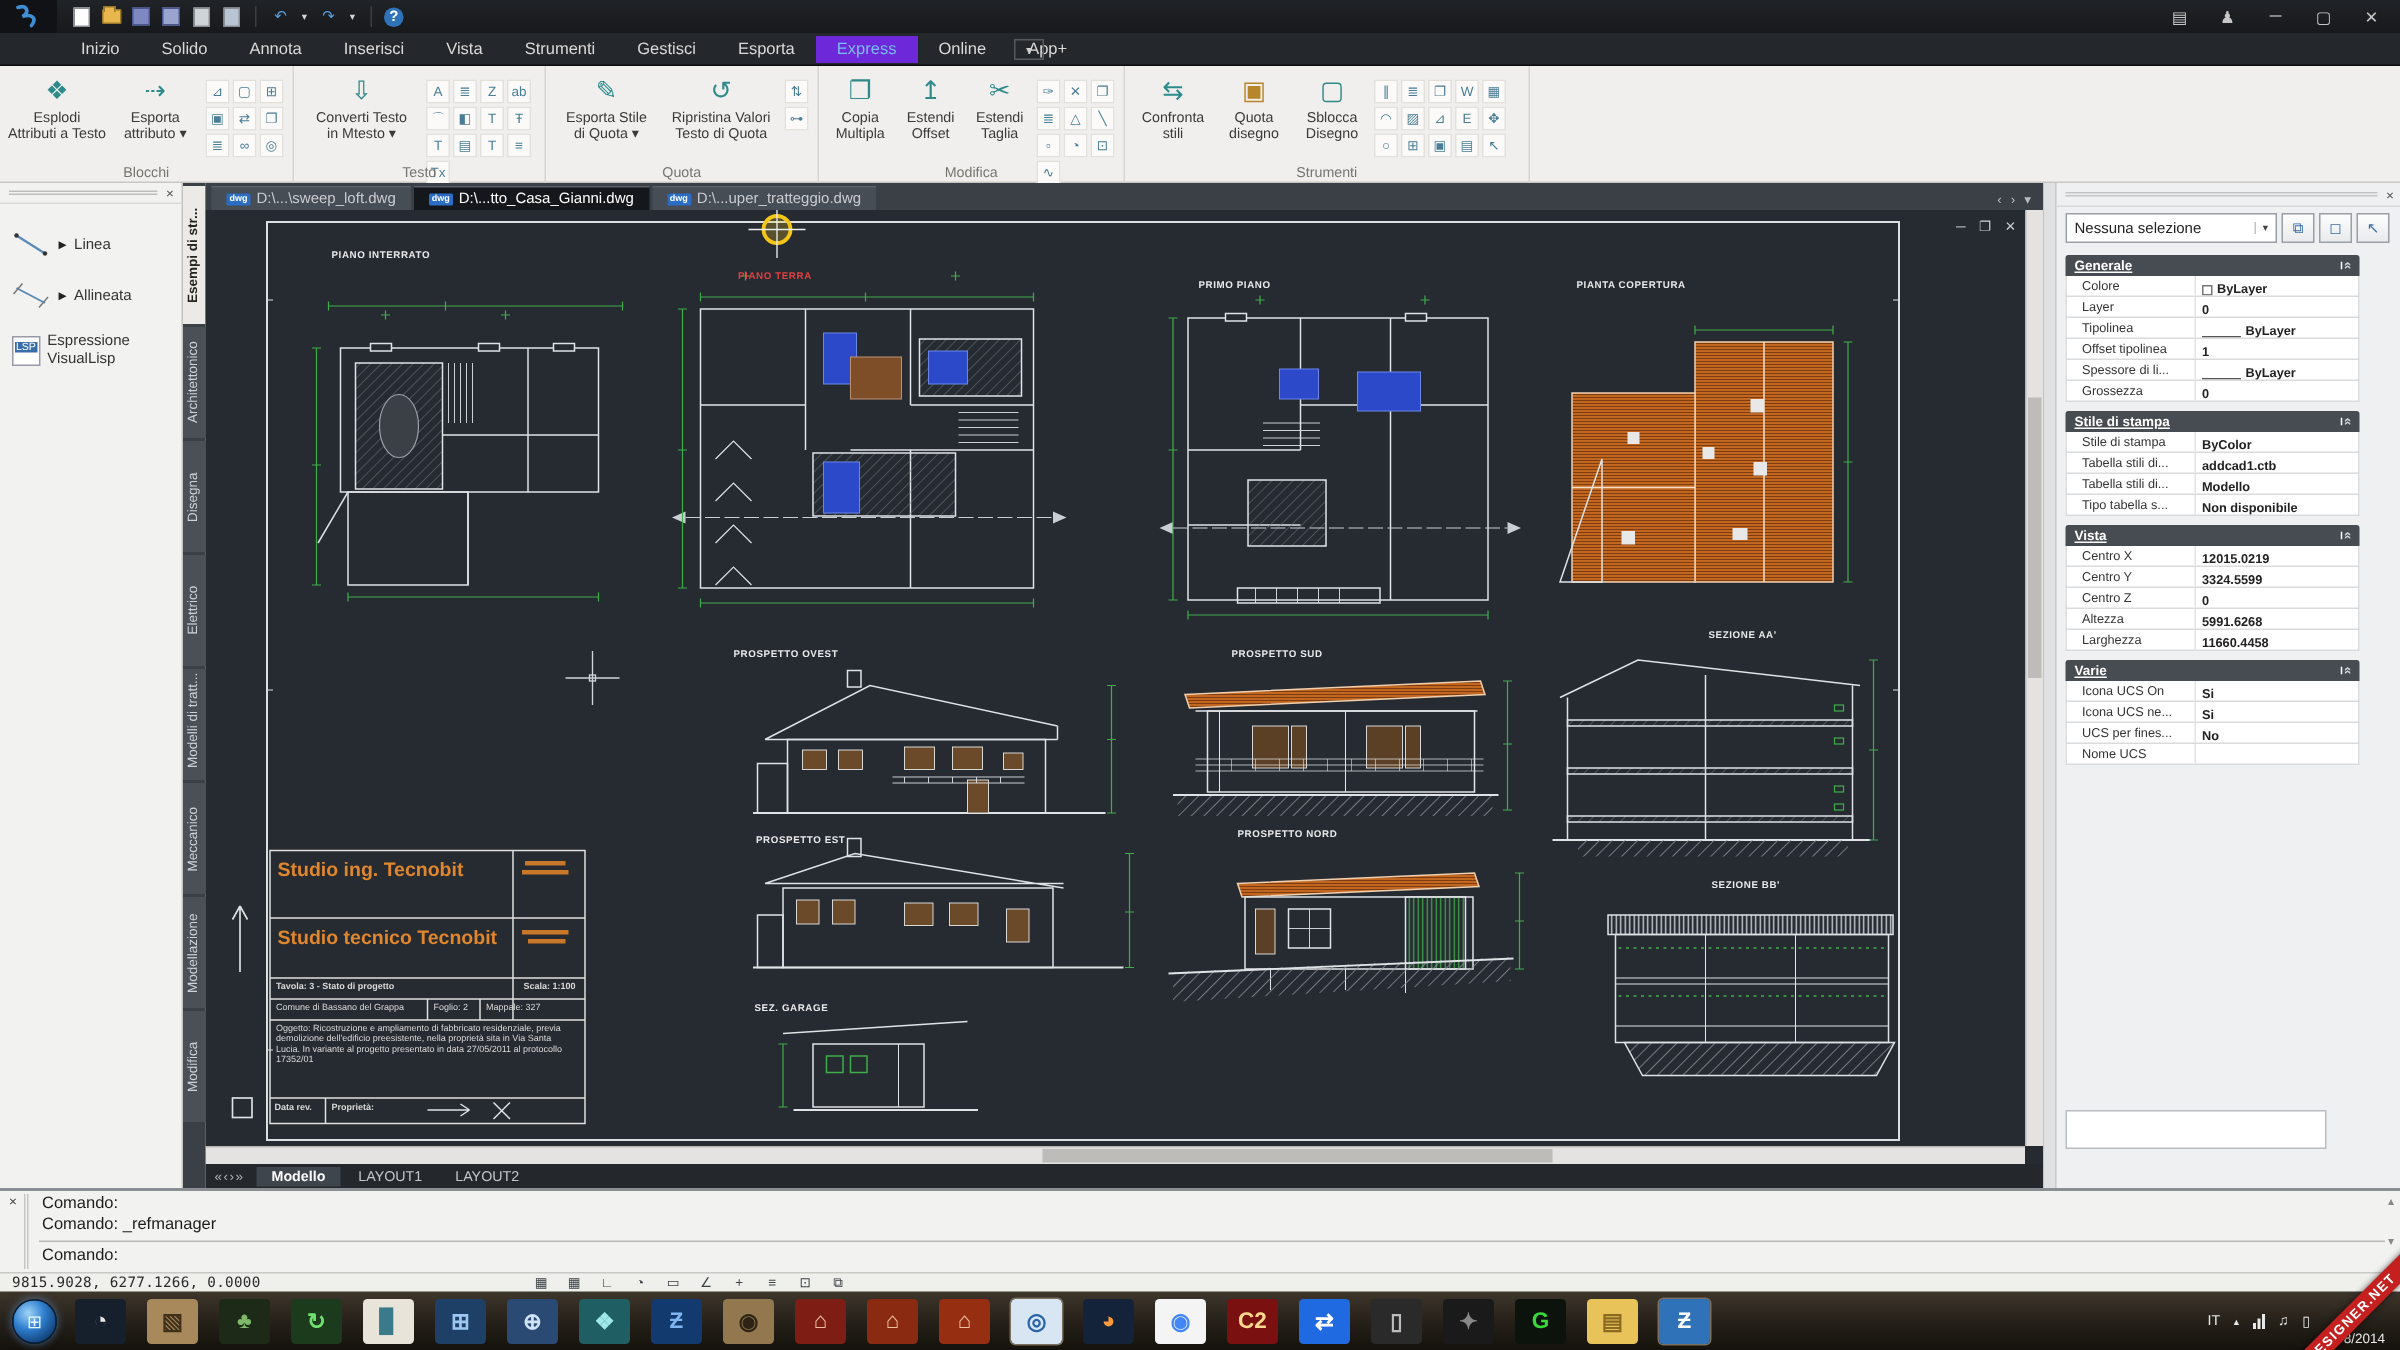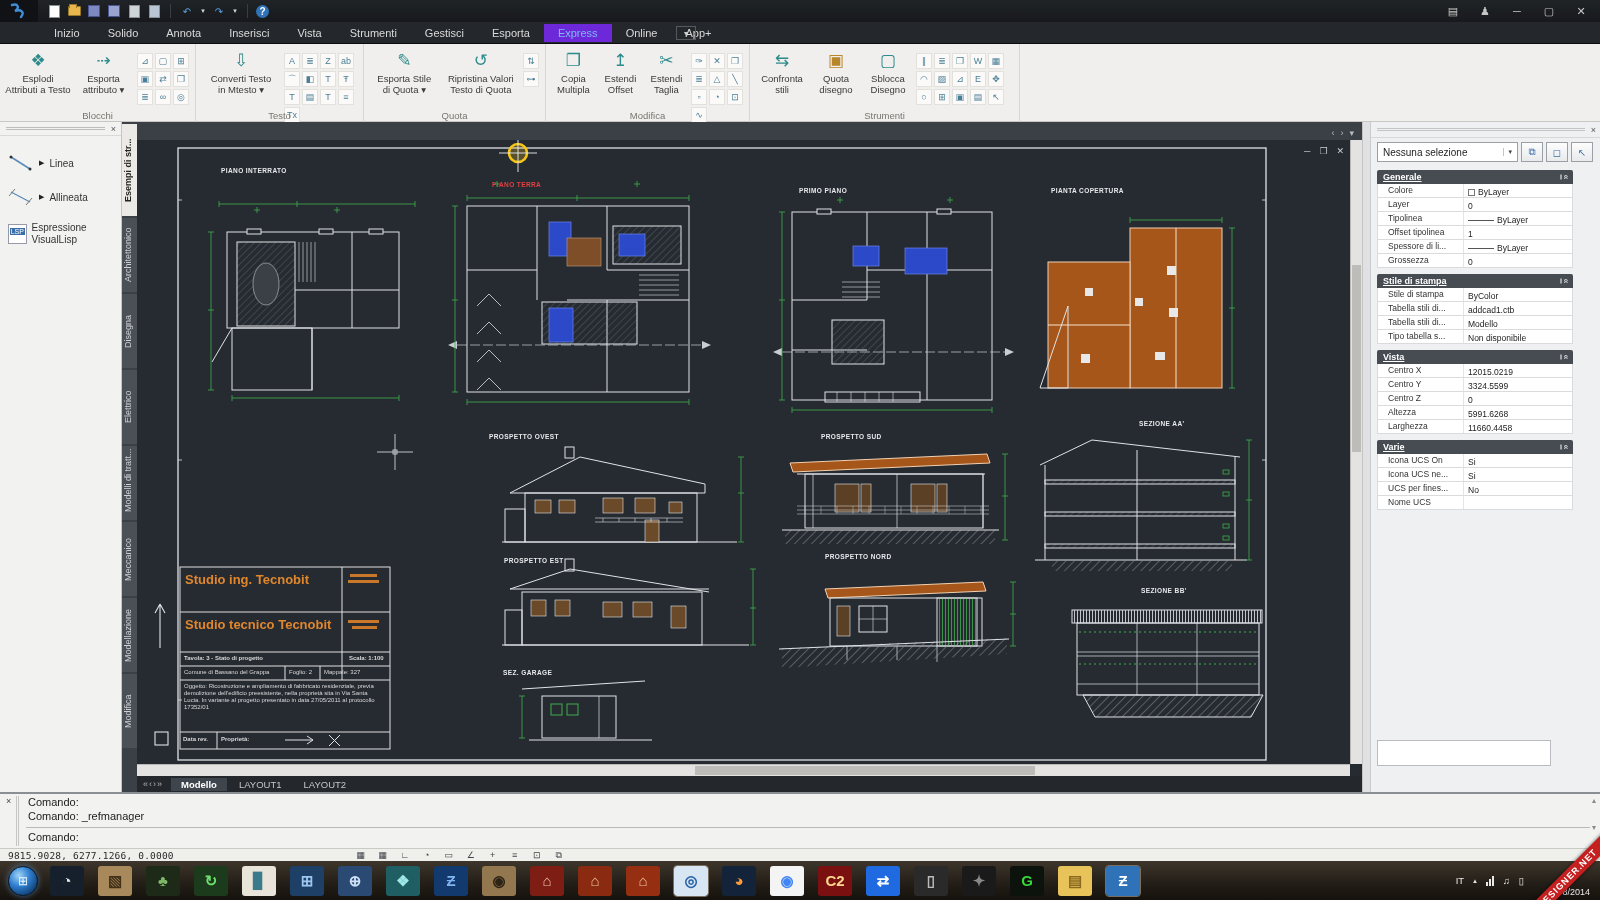--- a/index.html
+++ b/index.html
@@ -80,21 +80,21 @@
   .rp-top .bar{flex:1;height:3px;border-top:1px solid #c2c4c6;border-bottom:1px solid #c2c4c6;margin:0 6px;}
   .rp-sel{position:absolute;left:14px;top:20px;width:216px;height:20px;display:flex;gap:3px;}
   .selbox{flex:1;height:20px;background:#fff;border:1px solid #9aa0a6;font-size:10px;color:#222;display:flex;align-items:center;padding:0 5px;}
   .selbox .dd{margin-left:auto;border-left:1px solid #c0c4c8;padding-left:4px;font-size:7px;color:#444;}
   .selbtn{width:22px;height:20px;border:1px solid #9aa0a6;background:linear-gradient(#fdfdfd,#e8eaec);font-size:10px;color:#3a6ea8;display:flex;align-items:center;justify-content:center;}
   .psec{position:relative;margin:0 0 6px 14px;width:196px;}
   .psec-h{height:14px;background:#474c52;color:#fff;font-size:9px;font-weight:bold;display:flex;align-items:center;padding-left:6px;border-radius:2px 2px 0 0;text-decoration:underline;}
   .psec-h .chev{margin-left:auto;margin-right:5px;transform:rotate(90deg);font-size:9px;color:#d0d4d8;}
   .prow{display:flex;height:14px;border:1px solid #d9dbdd;border-top:none;background:#fff;font-size:8.5px;color:#222;}
   .prow .pk{width:86px;padding:1px 0 0 10px;border-right:1px solid #e2e4e6;color:#333;overflow:hidden;white-space:nowrap;}
-  .prow .pv{flex:1;padding:3px 0 0 4px;display:flex;align-items:center;gap:3px;overflow:hidden;white-space:nowrap;}
+  .prow .pv{flex:1;padding:3px 0 0 4px;display:flex;align-items:flex-end;gap:3px;overflow:hidden;white-space:nowrap;font-weight:bold;}
   .swatch{width:7px;height:7px;border:1px solid #777;background:#fff;display:inline-block;}
   .ltline{width:26px;height:1px;background:#555;display:inline-block;}
   .rp-box{position:absolute;left:14px;top:618px;width:174px;height:26px;background:#fff;border:1px solid #b8bcc0;}
 
   
   .command{left:0;top:792px;width:1600px;height:56px;background:#f2f2f0;border-top:2px solid #8a8f94;font-family:"DejaVu Sans Mono",monospace;font-size:11px;color:#1c1c1c;}
   .cmd-x{position:absolute;left:6px;top:2px;font-size:9px;color:#444;}
   .cmd-grip{position:absolute;left:16px;top:2px;width:3px;height:50px;border-left:1px solid #c6c6c3;border-right:1px solid #c6c6c3;}
   .cmd-hist{position:absolute;left:28px;top:1px;}
   .cmd-hist div{line-height:14px;white-space:pre;}
@@ -106,21 +106,21 @@
   .statusbar{left:0;top:848px;width:1600px;height:13px;background:#efefec;border-top:1px solid #c9c9c6;display:flex;align-items:center;font-size:9.5px;color:#2a2a2a;}
   .coords{margin-left:8px;font-family:"DejaVu Sans Mono",monospace;letter-spacing:.2px;}
   .stoggles{display:flex;gap:8px;margin-left:180px;}
   .stog{font-size:9px;color:#3e4348;width:14px;text-align:center;}
 
   
   .taskbar{left:0;top:861px;width:1600px;height:39px;background:linear-gradient(#3e362c,#241f18 55%,#15110c);display:flex;align-items:center;}
   .orb{width:30px;height:30px;border-radius:50%;margin:0 12px 0 8px;background:radial-gradient(circle at 35% 30%,#9fd4f7 0%,#2f7fd0 40%,#14467e 75%,#0c2c52 100%);border:1px solid #0a1f38;box-shadow:0 0 6px rgba(120,190,255,.5);display:flex;align-items:center;justify-content:center;color:#eaf6ff;font-size:12px;}
   .ticon{width:34px;height:30px;margin-right:14px;border-radius:3px;display:flex;align-items:center;justify-content:center;font-size:15px;font-weight:bold;}
   .ticon.pressed{outline:1px solid #7a6f5e;background-image:linear-gradient(rgba(255,255,255,.22),rgba(255,255,255,.05));}
-  .tray{margin-left:auto;display:flex;align-items:center;gap:9px;color:#e8e8e8;font-size:9.5px;padding-right:76px;}
+  .tray{margin-left:auto;display:flex;align-items:center;gap:9px;color:#e8e8e8;font-size:9.5px;padding-right:60px;}
   .bars{display:flex;align-items:flex-end;gap:1px;height:10px;}
   .bars i{width:2px;background:#e8e8e8;display:block;}
   .ribbon-wm{position:absolute;right:-34px;bottom:6px;width:150px;transform:rotate(-45deg);background:#c42020;color:#fff;font-size:9px;font-weight:bold;text-align:center;letter-spacing:1px;padding:2px 0;box-shadow:0 0 4px rgba(0,0,0,.6);}
   .date-txt{position:absolute;right:10px;bottom:3px;color:#e8e8e8;font-size:9px;}
 
   
   .ic-page{width:11px;height:13px;background:#fdfdfd;border:1px solid #8a8f94;position:relative;}
   .ic-folder{width:13px;height:10px;background:#e8b64c;border:1px solid #9a7a2a;border-radius:1px;position:relative;}
   .ic-folder:before{content:"";position:absolute;left:0;top:-3px;width:6px;height:3px;background:#e8b64c;border:1px solid #9a7a2a;border-bottom:none;}
   .ic-save{width:12px;height:12px;background:#7d89c0;border:1px solid #4a5690;}
@@ -360,20 +360,37 @@
       <div class="vtab">Disegna</div>
       <div class="vtab">Elettrico</div>
       <div class="vtab">Modelli di tratt...</div>
       <div class="vtab">Meccanico</div>
       <div class="vtab">Modellazione</div>
       <div class="vtab">Modifica</div>
     </div>
 
   <div class="abs docbar">
     <span style="width:4px"></span>
+    <div style="display:flex;align-items:flex-end;">
+
+        <div class="dtab">
+          <span class="dwgchip">dwg</span>
+          <span>D:\...\sweep_loft.dwg</span>
+        </div>
+
+        <div class="dtab active">
+          <span class="dwgchip">dwg</span>
+          <span>D:\...tto_Casa_Gianni.dwg</span>
+        </div>
+
+        <div class="dtab">
+          <span class="dwgchip">dwg</span>
+          <span>D:\...uper_tratteggio.dwg</span>
+        </div>
+      </div>
     <div class="dt-right">
       <span>‹</span>
       <span>›</span>
       <span>▾</span>
     </div>
   </div>
 
   <div class="abs canvas">
     <svg width="1213" height="624" viewBox="0 0 1213 624">
       <defs>

